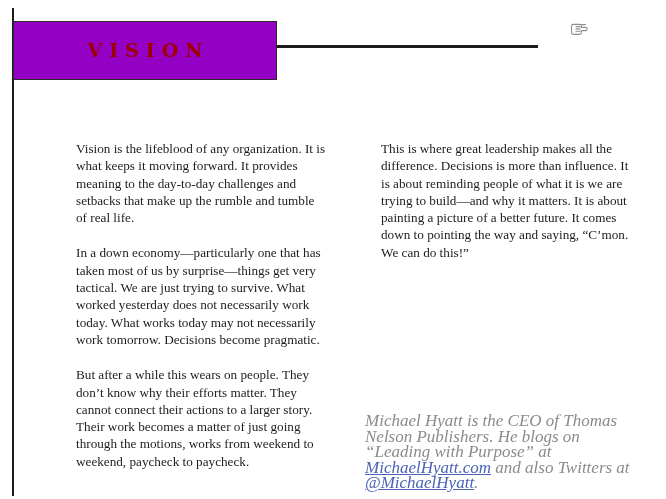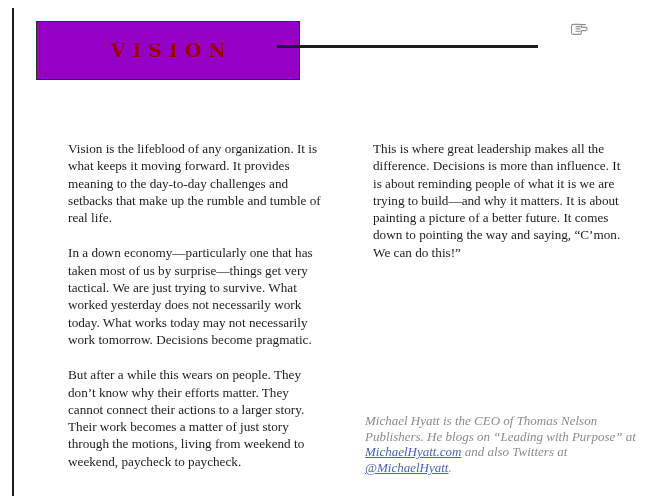--- a/index.html
+++ b/index.html
@@ -38,21 +38,20 @@
     left: 13px;
     top: 21px;
     width: 264px;
     height: 59px;
     background: #9400c4;
     border: 1px solid #2b2b2b;
     box-sizing: border-box;
     display: flex;
     align-items: center;
     justify-content: center;
-    margin-left: 23px;
   }
   .title-banner .title-text {
     font-family: "DejaVu Serif", "Liberation Serif", serif;
     font-weight: bold;
     font-size: 19px;
     letter-spacing: 7px;
     color: #9e0000;
     text-indent: 7px;
     line-height: 1;
     white-space: nowrap;
@@ -86,36 +85,36 @@
     left: 60px;
     top: 140px;
     width: 572px;
     display: flex;
     gap: 38px;
   }
   .col {
     width: 267px;
   }
   .col p {
-    margin: 0 0 18px 8px;
+    margin: 0 0 18px 16px;
     font-size: 13.2px;
     line-height: 17.3px;
     color: #1c1c1c;
     text-align: left;
   }
   .col p:last-child { margin-bottom: 0; }
 
   
   .byline {
     position: absolute;
     left: 365px;
     top: 413px;
     width: 272px;
     font-style: italic;
-    font-size: 13px;
+    font-size: 17px;
     line-height: 15.6px;
     color: #8b8b8b;
   }
   .byline a,
   .byline .link {
     color: #4a63b5;
     text-decoration: underline;
     font-style: italic;
   }
 </style>
@@ -142,21 +141,21 @@
       </g>
       <path d="M13.6 6.6 L17.4 6.6" fill="none" stroke="#8d8d8d" stroke-width="1.1" stroke-linecap="round"></path>
     </svg>
   </div>
 
   <div class="columns">
 
     <div class="col">
       <p>Vision is the lifeblood of any organization. It is what keeps it moving forward. It provides meaning to the day-to-day challenges and setbacks that make up the rumble and tumble of real life.</p>
       <p>In a down economy—particularly one that has taken most of us by surprise—things get very tactical. We are just trying to survive. What worked yesterday does not necessarily work today. What works today may not necessarily work tomorrow. Decisions become pragmatic.</p>
-      <p>But after a while this wears on people. They don’t know why their efforts matter. They cannot connect their actions to a larger story. Their work becomes a matter of just story through the motions, living from weekend to weekend, paycheck to paycheck.</p>
+      <p>But after a while this wears on people. They don’t know why their efforts matter. They cannot connect their actions to a larger story. Their work becomes a matter of just going through the motions, works from weekend to weekend, paycheck to paycheck.</p>
     </div>
 
     <div class="col">
       <p>This is where great leadership makes all the difference. Decisions is more than influence. It is about reminding people of what it is we are trying to build—and why it matters. It is about painting a picture of a better future. It comes down to pointing the way and saying, “C’mon. We can do this!”</p>
     </div>
 
   </div>
 
   <div class="byline">
     <span>Michael Hyatt is the CEO of Thomas Nelson Publishers. He blogs on “Leading with Purpose” at </span><a class="link" href="#">MichaelHyatt.com</a><span> and also Twitters at </span><a class="link" href="#">@MichaelHyatt</a><span>.</span>

